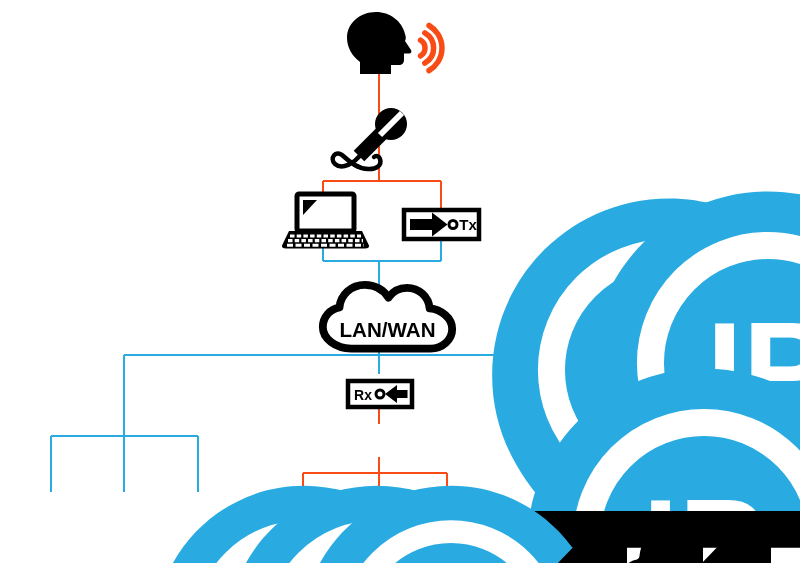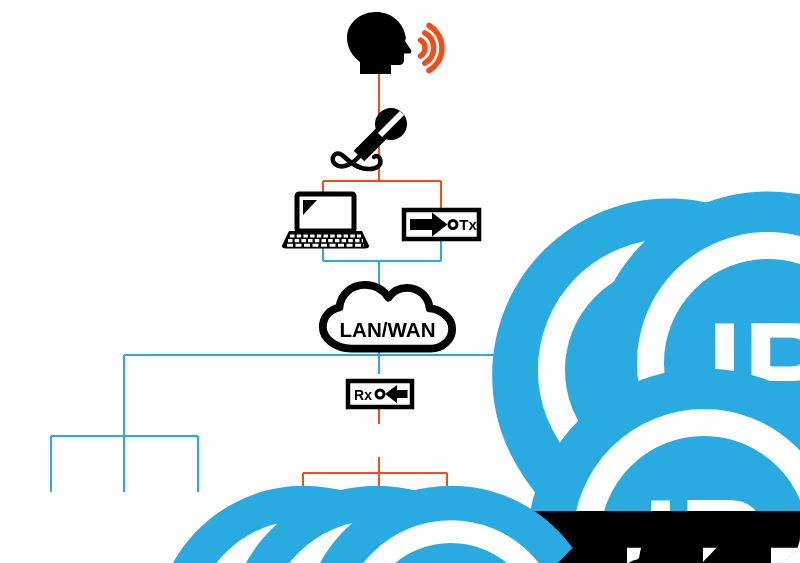--- a/index.html
+++ b/index.html
@@ -8,21 +8,20 @@
     --ink:#000000;
     --bg:#FFFFFF;
   }
   html,body{margin:0;padding:0;background:var(--bg);}
   .stage{
     position:relative;
     width:800px;height:563px;
     background:var(--bg);
     font-family:"Liberation Sans", sans-serif;
     overflow:hidden;
-    border-radius:27px;
   }
   svg{display:block;}
   .ln-a{stroke:var(--audio);stroke-width:2;fill:none;}
   .ln-n{stroke:var(--network);stroke-width:2;fill:none;}
   .ink-fill{fill:var(--ink);}
   .ink-line{stroke:var(--ink);fill:none;}
   .white-box{fill:#fff;stroke:var(--ink);}
   .dev-label{
     font-family:"Liberation Sans", sans-serif;
     font-weight:bold;

